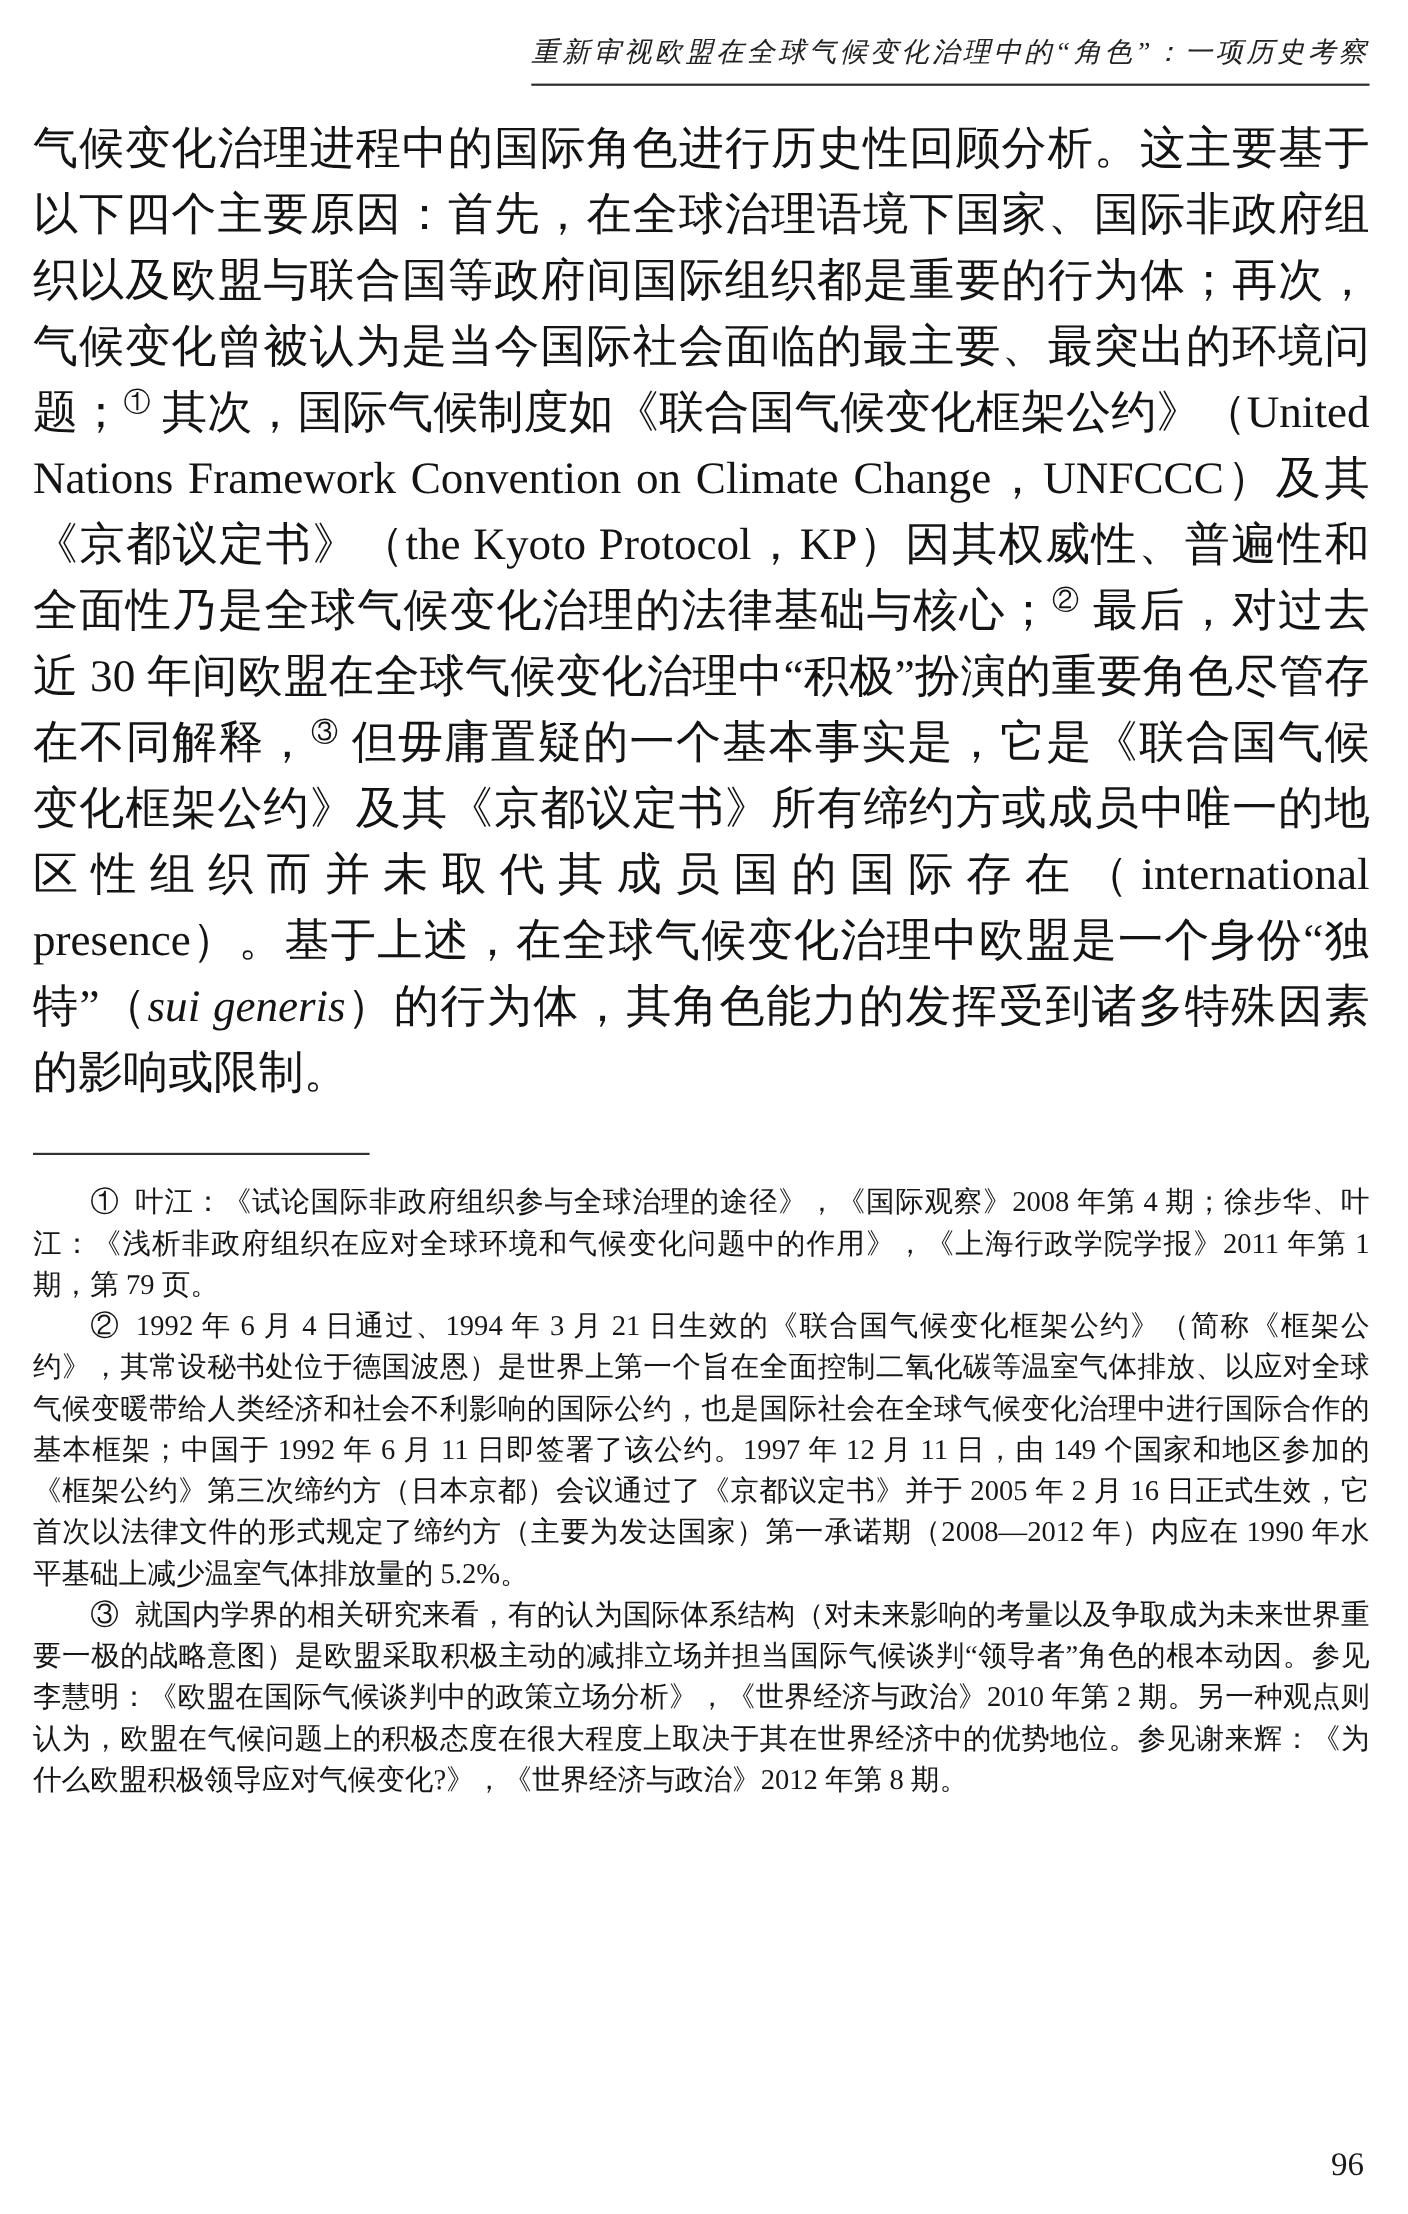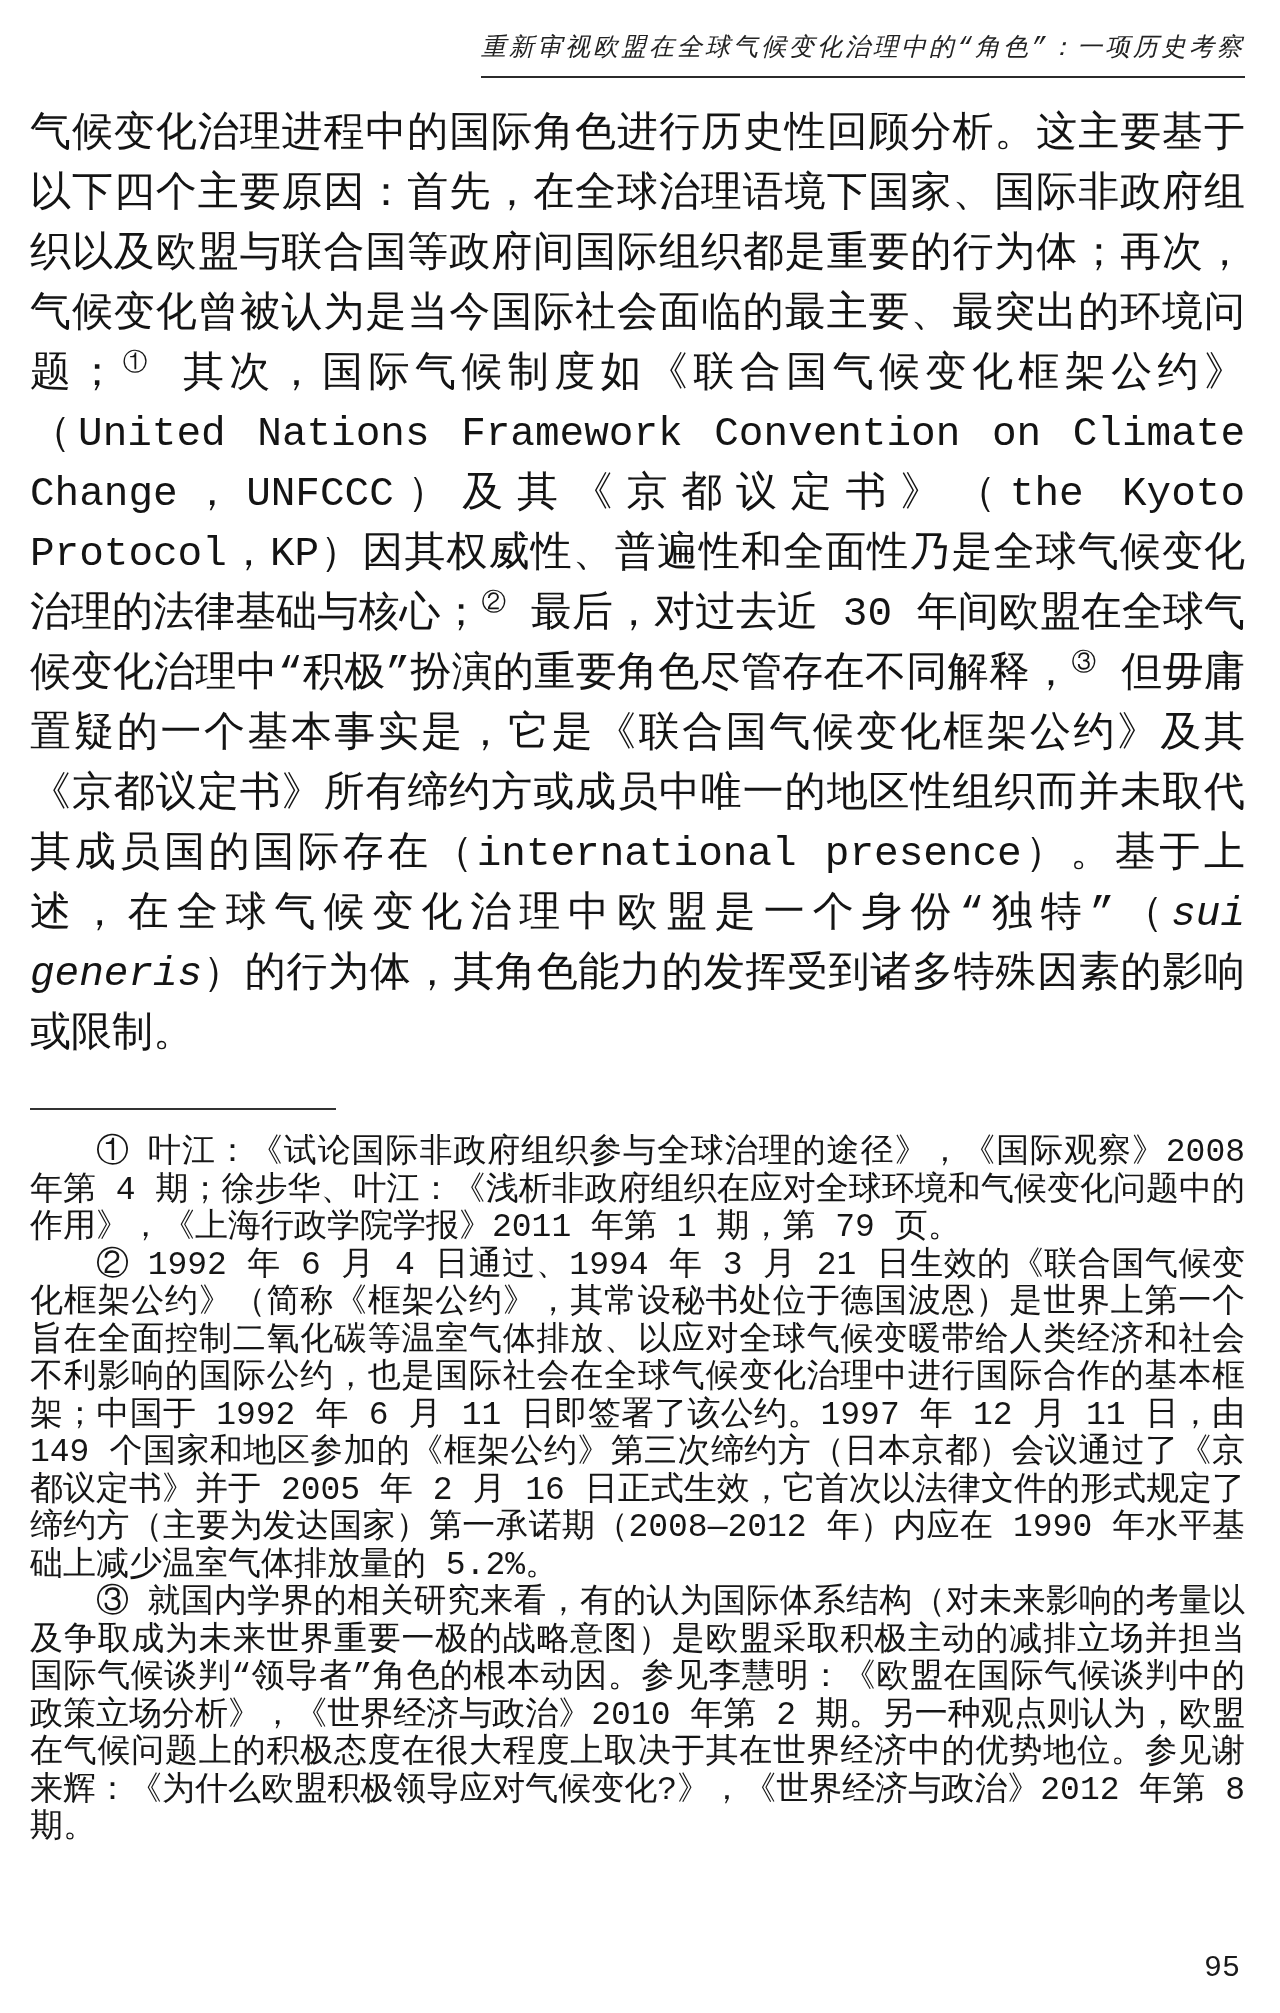--- a/index.html
+++ b/index.html
@@ -7,21 +7,21 @@
     padding: 0;
     background: #ffffff;
   }
   .page {
     position: relative;
     width: 1280px;
     height: 2013px;
     box-sizing: border-box;
     background: #ffffff;
     padding: 30px 35px 0 30px;
-    font-family: Liberation Mono, monospace;
+    font-family: Liberation Serif, serif;
     color: #1c1c1c;
     overflow: hidden;
   }
   .header {
     text-align: right;
   }
   .header-title {
     display: inline-block;
     font-size: 25px;
     font-style: italic;
@@ -47,21 +47,21 @@
   }
   .body-text i { font-style: italic; }
   .fn-rule {
     width: 306px;
     height: 0;
     border-top: 2px solid #333;
     margin-top: 44px;
   }
   .footnotes {
     margin-top: 24px;
-    font-size: 33px;
+    font-size: 26px;
     line-height: 37.5px;
     text-align: justify;
     color: #161616;
   }
   .footnote {
     margin: 0;
     text-indent: 2em;
   }
   .fn-marker { margin-right: 0.55em; }
   .page-number {
@@ -86,15 +86,15 @@
     </div>
 
   <div class="fn-rule"></div>
 
   <div class="footnotes">
       <p class="footnote"><span class="fn-marker">①</span><span>叶江：《试论国际非政府组织参与全球治理的途径》，《国际观察》2008 年第 4 期；徐步华、叶江：《浅析非政府组织在应对全球环境和气候变化问题中的作用》，《上海行政学院学报》2011 年第 1 期，第 79 页。</span></p>
       <p class="footnote"><span class="fn-marker">②</span><span>1992 年 6 月 4 日通过、1994 年 3 月 21 日生效的《联合国气候变化框架公约》（简称《框架公约》，其常设秘书处位于德国波恩）是世界上第一个旨在全面控制二氧化碳等温室气体排放、以应对全球气候变暖带给人类经济和社会不利影响的国际公约，也是国际社会在全球气候变化治理中进行国际合作的基本框架；中国于 1992 年 6 月 11 日即签署了该公约。1997 年 12 月 11 日，由 149 个国家和地区参加的《框架公约》第三次缔约方（日本京都）会议通过了《京都议定书》并于 2005 年 2 月 16 日正式生效，它首次以法律文件的形式规定了缔约方（主要为发达国家）第一承诺期（2008—2012 年）内应在 1990 年水平基础上减少温室气体排放量的 5.2%。</span></p>
       <p class="footnote"><span class="fn-marker">③</span><span>就国内学界的相关研究来看，有的认为国际体系结构（对未来影响的考量以及争取成为未来世界重要一极的战略意图）是欧盟采取积极主动的减排立场并担当国际气候谈判“领导者”角色的根本动因。参见李慧明：《欧盟在国际气候谈判中的政策立场分析》，《世界经济与政治》2010 年第 2 期。另一种观点则认为，欧盟在气候问题上的积极态度在很大程度上取决于其在世界经济中的优势地位。参见谢来辉：《为什么欧盟积极领导应对气候变化?》，《世界经济与政治》2012 年第 8 期。</span></p>
     </div>
 
-  <div class="page-number">95</div>
+  <div class="page-number">96</div>
 
 </div>
 
 </body></html>

